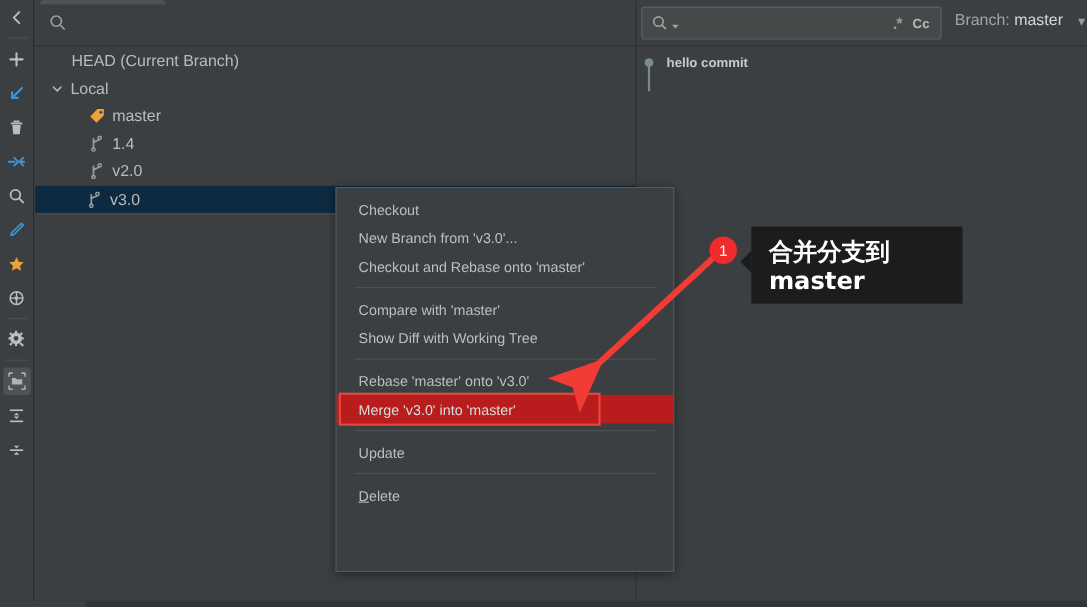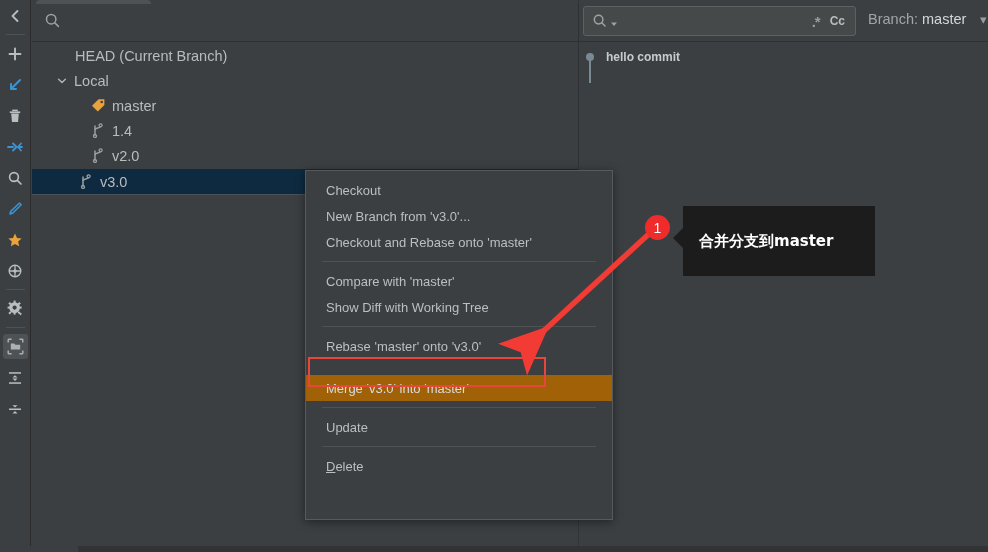--- a/index.html
+++ b/index.html
@@ -40,21 +40,21 @@
     position: absolute; left: 32px; top: 4px; width: 546px; height: 38px;
     background: #3c3f41; border-bottom: 1px solid #2e3133;
     display: flex; align-items: center; padding-left: 12px;
   }
 
   
   .tree-panel {
     position: absolute; left: 32px; top: 43px; width: 546px; height: 122px;
     background: #3c3f41; overflow: hidden;
   }
-  .tree-rows { position: absolute; left: 12px; top: 0; width: 546px; text-align: right; }
+  .tree-rows { position: absolute; left: 2px; top: 0; width: 546px; text-align: right; }
   .trow {
     height: 25px; display: flex; align-items: center;
     font-size: 14.5px; color: #b9bcbd; white-space: nowrap;
   }
   .trow .chev { width: 16px; display:flex; align-items:center; justify-content:center; }
   .trow .ico  { width: 20px; display:flex; align-items:center; justify-content:center; }
   .trow .lbl  { padding-left: 4px; }
   .ind0 { padding-left: 27px; }
   .ind1 { padding-left: 10px; }
   .ind2 { padding-left: 44px; }
@@ -107,21 +107,21 @@
   
   .ctx {
     position: absolute; left: 305px; top: 170px; width: 308px; height: 350px;
     background: #3c3f41; border: 1px solid #565a5c;
     box-shadow: 0 2px 9px rgba(0,0,0,.45);
   }
   .mi {
     height: 26px; display: flex; align-items: center; padding-left: 20px;
     font-size: 13px; color: #bcbfc0; white-space: nowrap;
   }
-  .mi.hl { background: #a16207; color: #d9dcdd; margin-top: 16px; }
+  .mi.hl { background: #b91c1c; color: #d9dcdd; }
   .msep { height: 1px; background: #4f5254; margin: 6px 16px 6px 16px; }
   .mpad-top { height: 6px; }
   .mnem { text-decoration: underline; }
 
   
   .hl-bleed { position: absolute; left: 613px; top: 359px; width: 0px; height: 26px; background: #4a6ba8; }
 
   
   .red-box {
     position: absolute; left: 308px; top: 357px; width: 238px; height: 30px;
@@ -131,21 +131,21 @@
   .badge {
     position: absolute; left: 645px; top: 215px; width: 25px; height: 25px;
     border-radius: 50%; background: #ef2b2b;
     display: flex; align-items: center; justify-content: center;
     color: #fff; font-size: 14px; font-weight: 500;
   }
   .callout {
     position: absolute; left: 683px; top: 206px; width: 192px; height: 70px;
     background: #1c1c1c; color: #ffffff;
     display: flex; align-items: center; padding-left: 16px;
-    font-size: 15px; font-weight: 600;
+    font-size: 22px; font-weight: 600;
     font-family: "DejaVu Sans", sans-serif;
   }
   .callout::before {
     content: ""; position: absolute; left: -10px; top: 22px;
     border-top: 10px solid transparent; border-bottom: 10px solid transparent;
     border-right: 10px solid #1c1c1c;
   }
 
   
   .bottom-strip { position: absolute; left: 0; top: 546px; width: 988px; height: 6px; background: #313335; }

